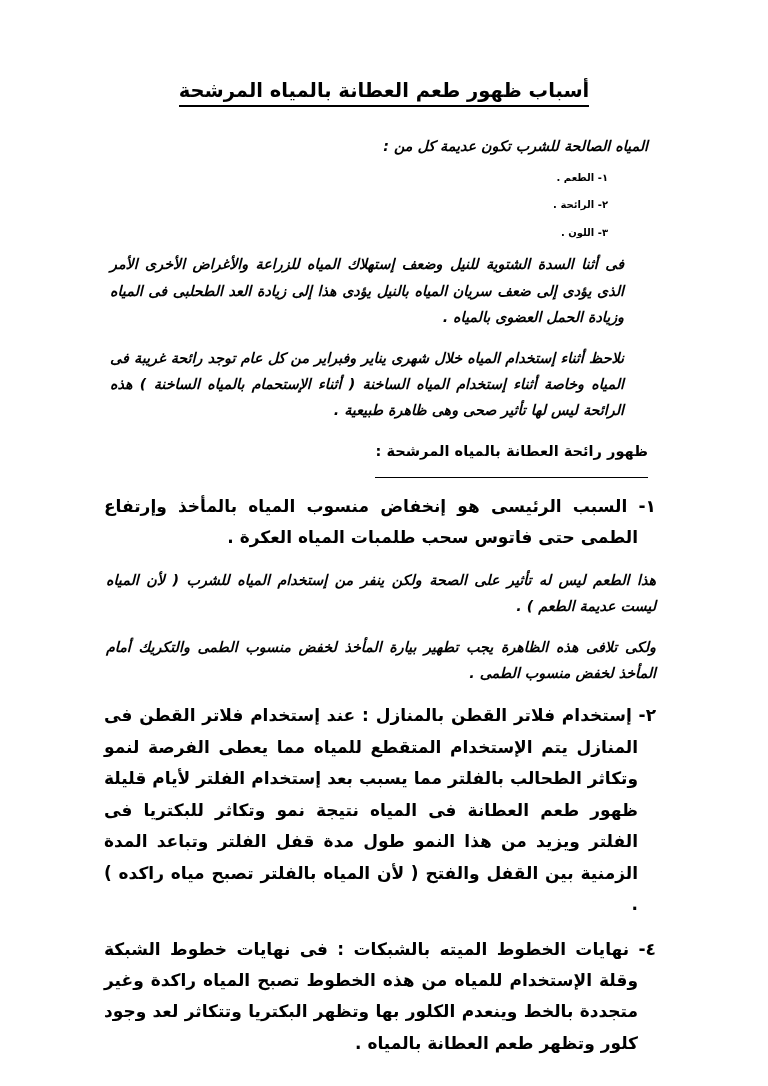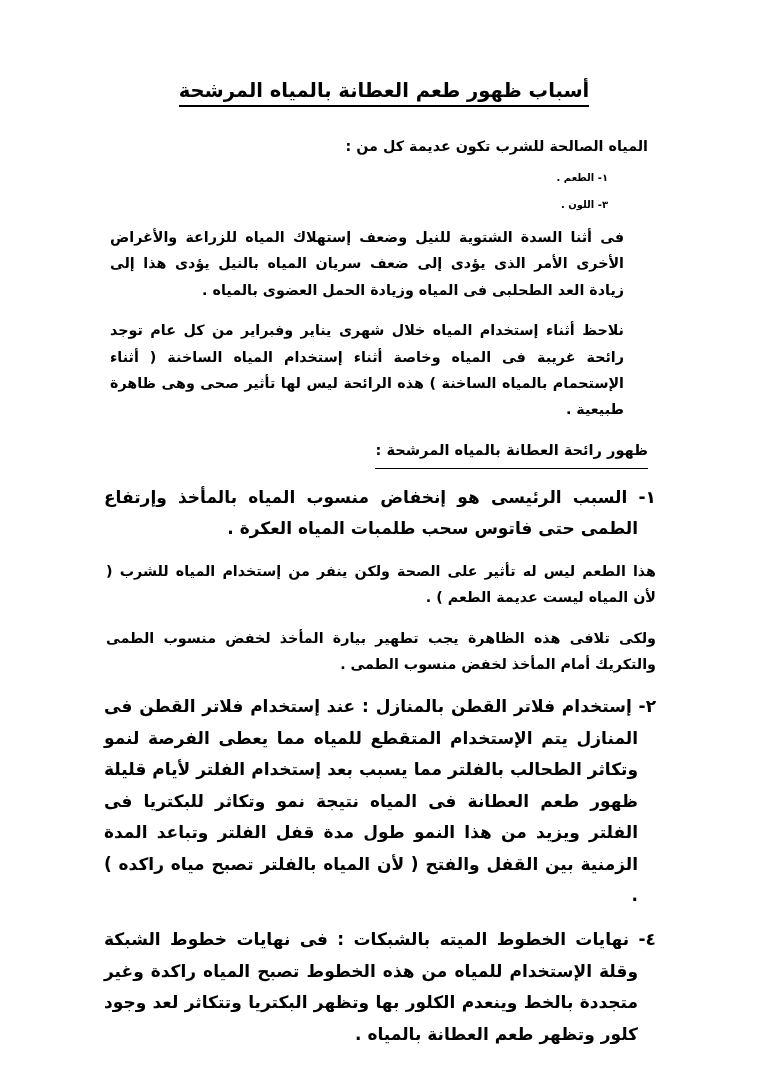--- a/index.html
+++ b/index.html
@@ -49,20 +49,21 @@
   }
 
   .para {
     font-size: 14.3px;
     font-weight: bold;
     line-height: 1.85;
     margin: 0 0 14px 0;
     text-align: justify;
     text-justify: inter-word;
     direction: rtl;
+    font-style: italic;
   }
 
   
   .para.lead {
     margin-right: 16px;
     margin-bottom: 9px;
     text-align: right;
   }
 
   
@@ -86,21 +87,21 @@
     font-weight: bold;
     line-height: 1.85;
     margin: 4px 0 13px 0;
     padding-right: 16px;
     text-align: right;
     direction: rtl;
   }
   .subheading .sub-text {
     display: inline-block;
     border-bottom: 1.5px solid #000;
-    padding-bottom: 4px;
+    padding-bottom: 12px;
   }
 
   
   .list-item {
     font-size: 17px;
     font-weight: bold;
     line-height: 1.85;
     margin: 0 0 13px 0;
     padding-right: 26px;
     text-indent: -18px;
@@ -123,20 +124,21 @@
 
 <div class="page">
   <div class="content">
 
     <h1 class="doc-title"><span class="title-text">أسباب ظهور طعم العطانة بالمياه المرشحة</span></h1>
 
     <p class="para lead">المياه الصالحة للشرب تكون عديمة كل من :</p>
 
     <p class="simple-item"><span class="num">١-</span> <span>الطعم .</span></p>
 
+    <p class="simple-item"><span class="num">٢-</span> <span>الرائحة .</span></p>
 
     <p class="simple-item"><span class="num">٣-</span> <span>اللون .</span></p>
 
     <p class="para block">فى أثنا السدة الشتوية للنيل وضعف إستهلاك المياه للزراعة والأغراض الأخرى الأمر الذى يؤدى إلى ضعف سريان المياه بالنيل يؤدى هذا إلى زيادة العد الطحلبى فى المياه وزيادة الحمل العضوى بالمياه .</p>
 
     <p class="para block">نلاحظ أثناء إستخدام المياه خلال شهرى يناير وفبراير من كل عام توجد رائحة غريبة فى المياه وخاصة أثناء إستخدام المياه الساخنة ( أثناء الإستحمام بالمياه الساخنة ) هذه الرائحة ليس لها تأثير صحى وهى ظاهرة طبيعية .</p>
 
     <p class="subheading"><span class="sub-text">ظهور رائحة العطانة بالمياه المرشحة :</span></p>
 
     <p class="list-item"><span class="num">١-</span> <span>السبب الرئيسى هو إنخفاض منسوب المياه بالمأخذ وإرتفاع الطمى حتى فاتوس سحب طلمبات المياه العكرة .</span></p>

